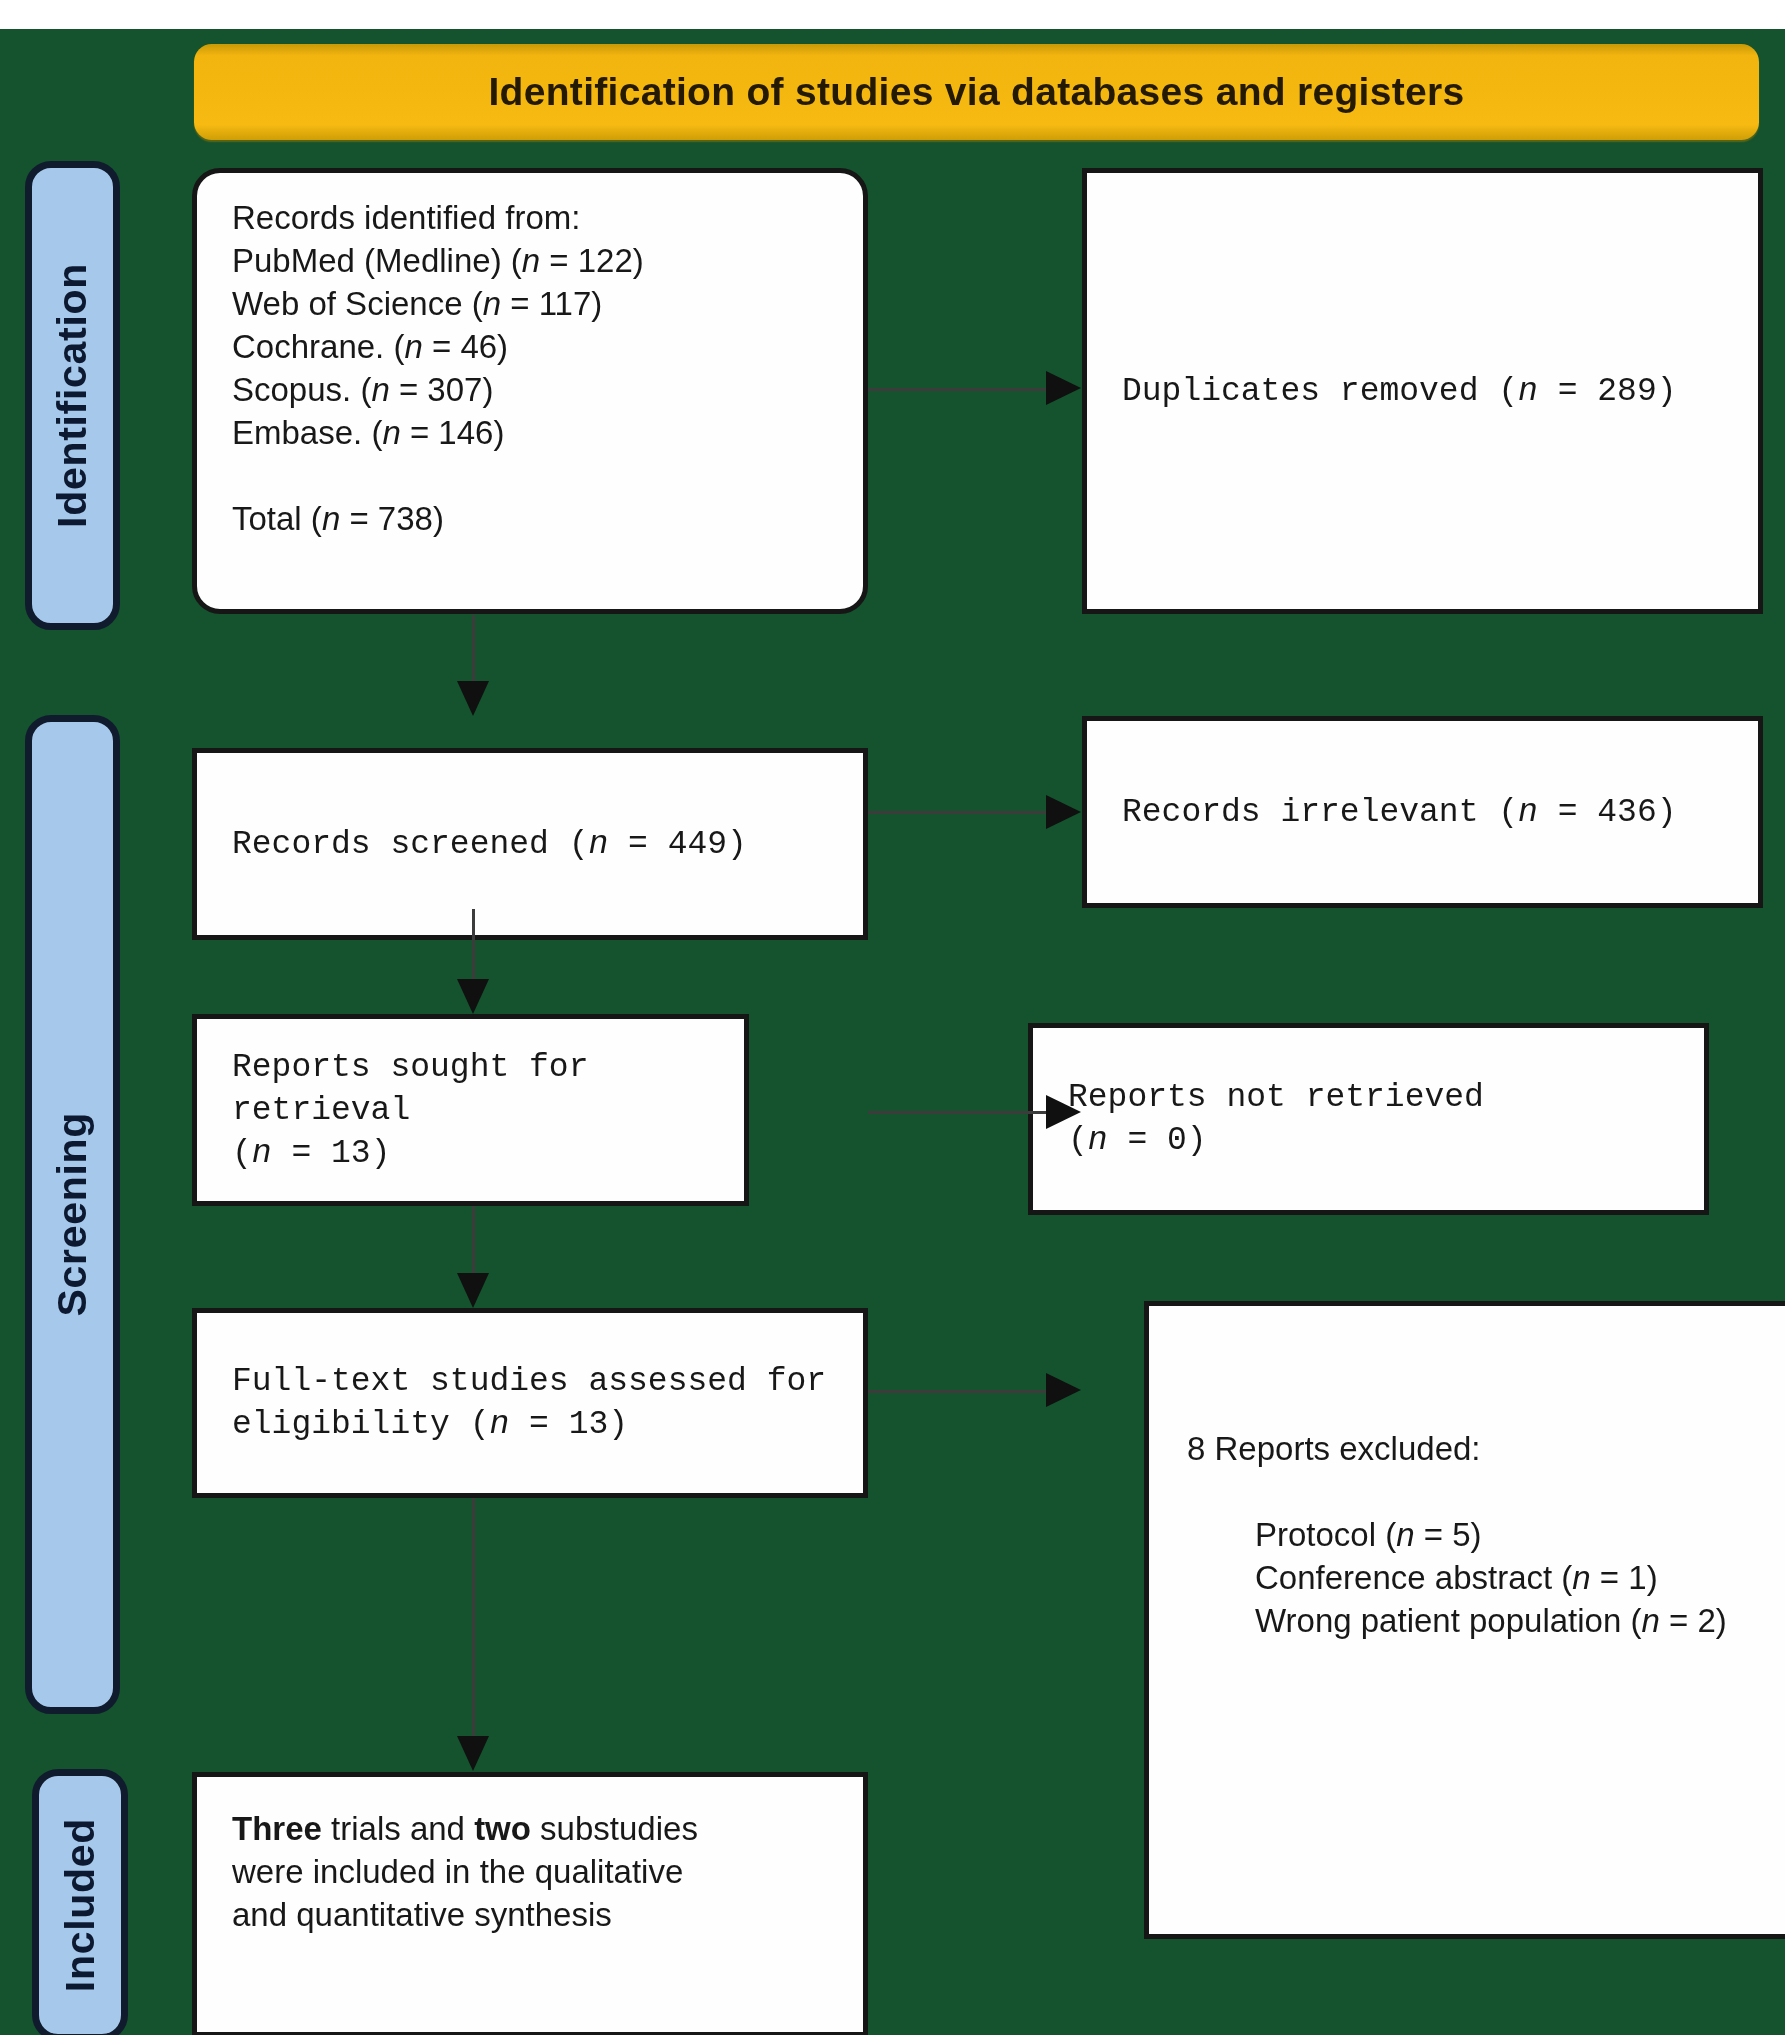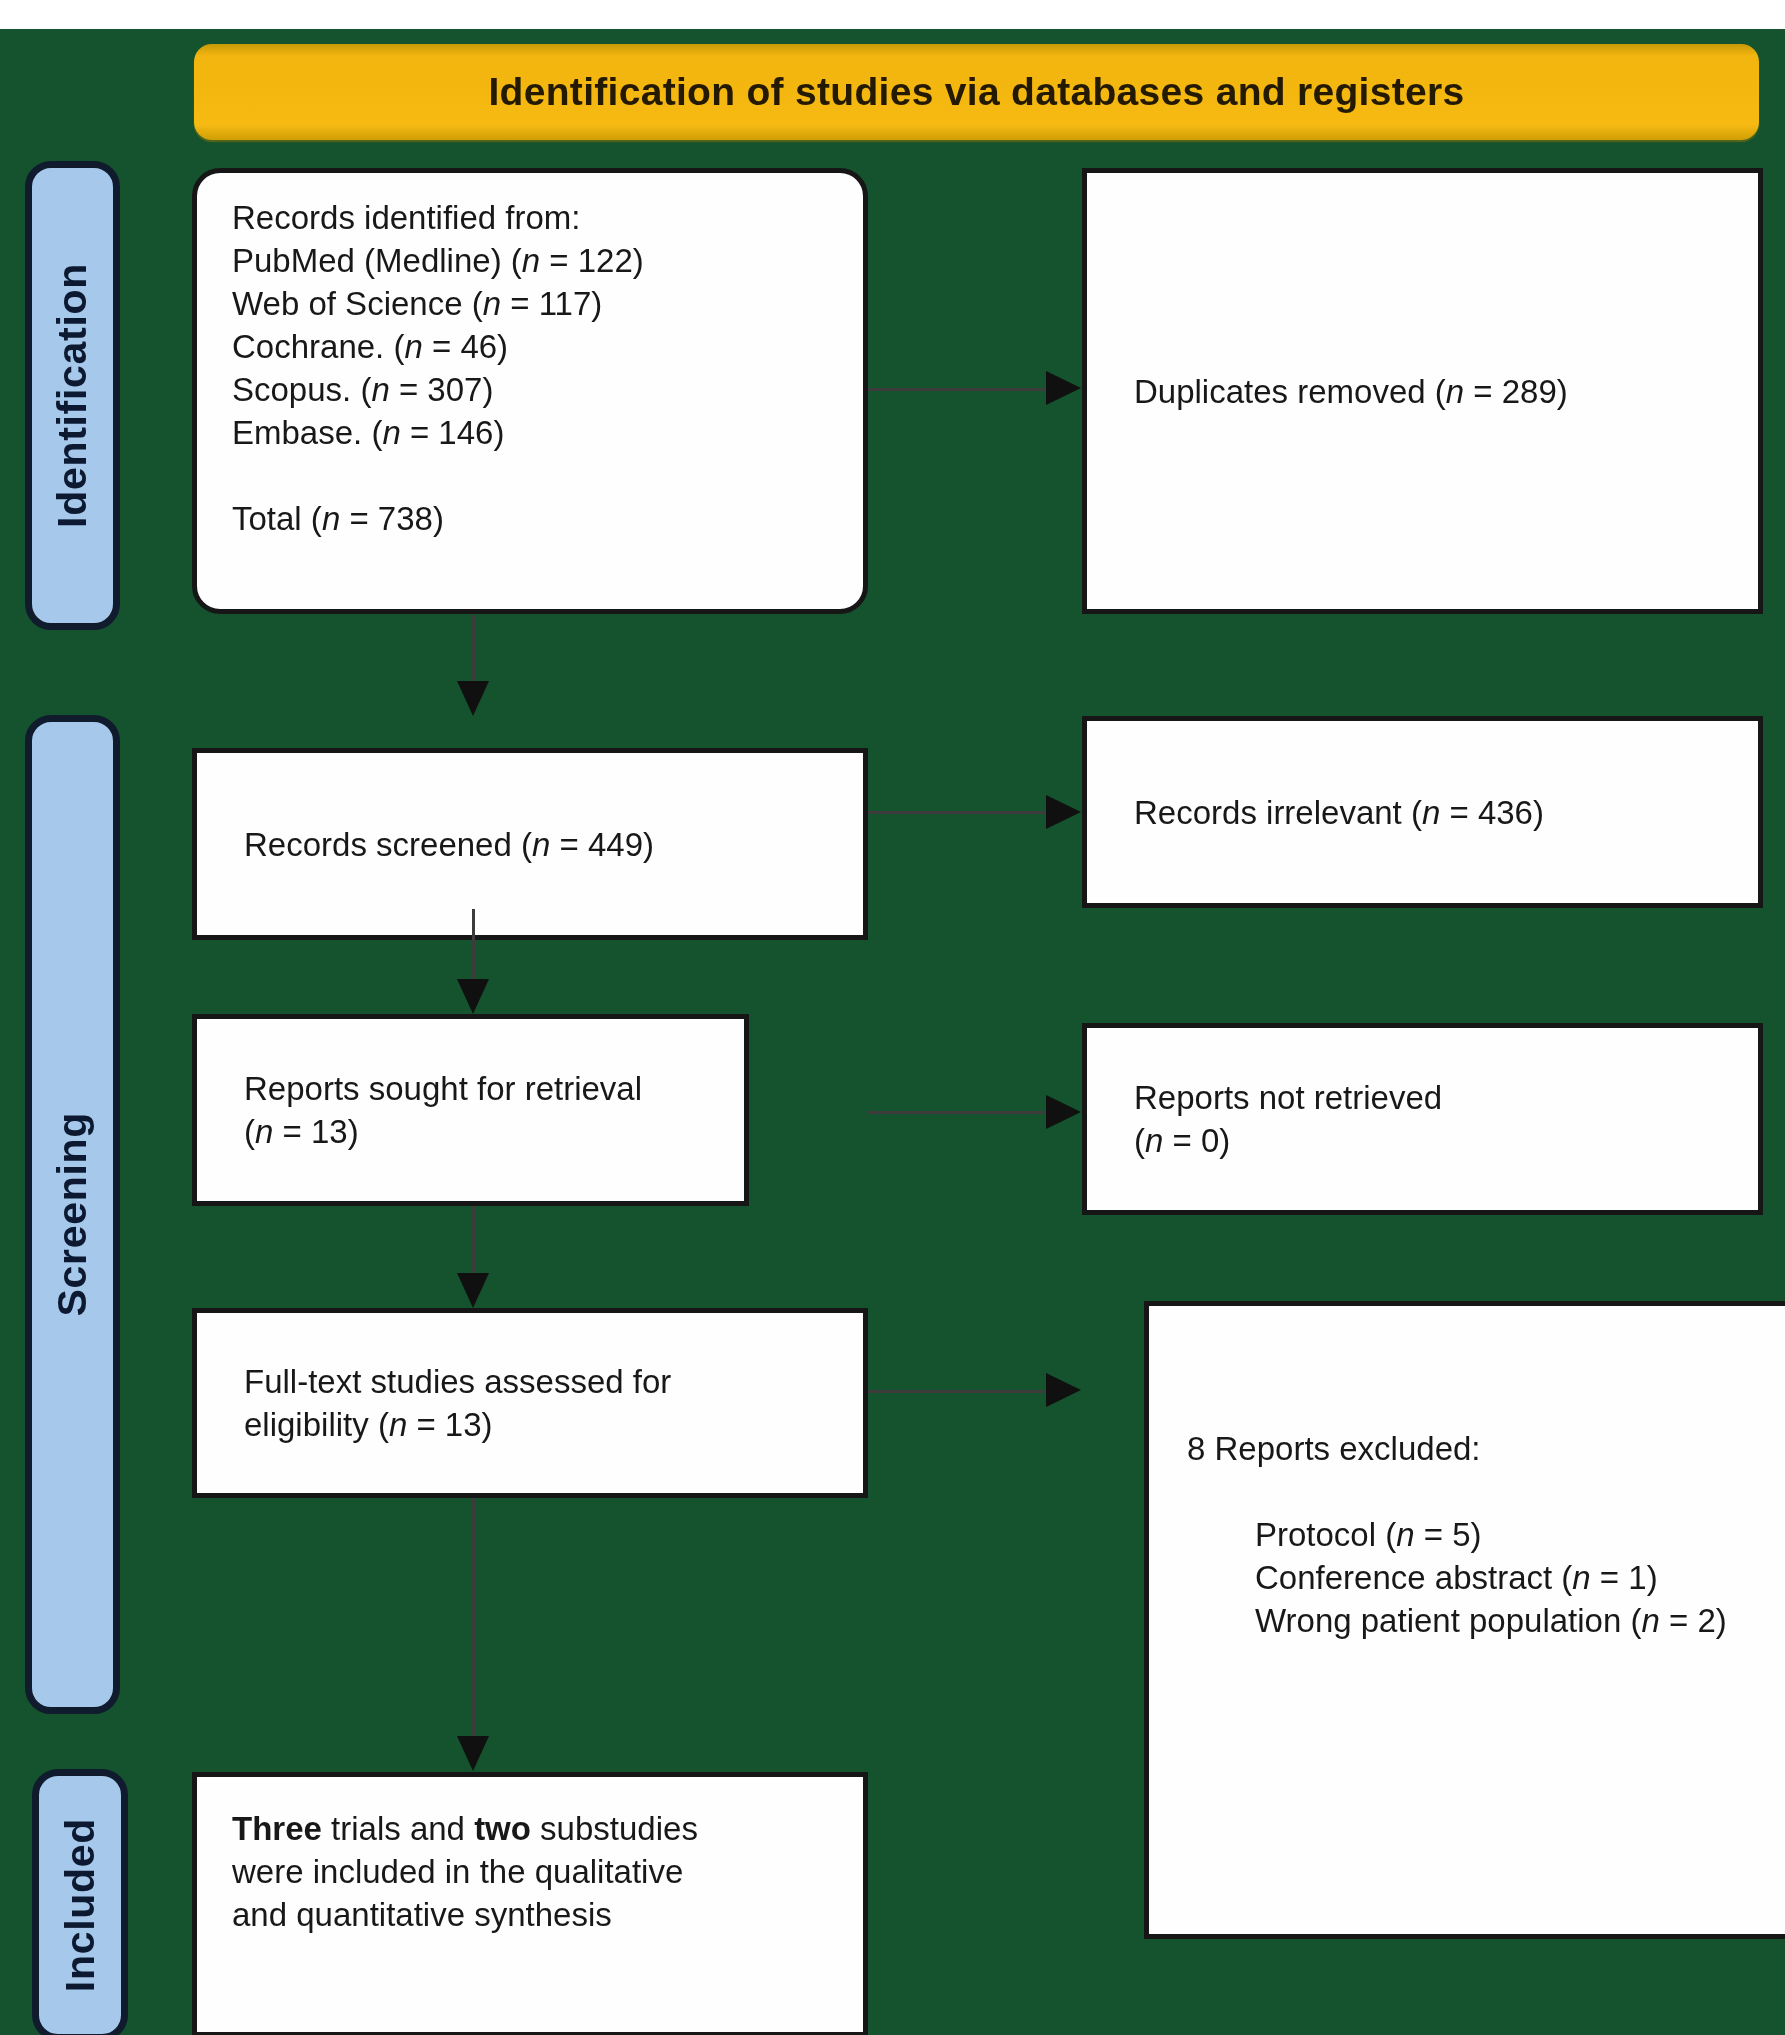--- a/index.html
+++ b/index.html
@@ -51,21 +51,21 @@
   .box {
     position: absolute;
     background: #fefefe;
     border: 5.4px solid #161616;
     box-sizing: border-box;
     font-size: 33px;
     line-height: 43px;
     color: #181818;
   }
   .box.vcenter { display: flex; align-items: center; }
-  .box .pad { padding: 0 47px; }
+  .box .pad { padding: 0 35px; font-family: Liberation Mono, monospace; }
   .toppad1 { padding: 23px 34px 0 35px; }
   .toppad2 { padding: 121px 35px 0 38px; }
   .toppad3 { padding: 30px 31px 0 35px; }
   .excl-items { margin-top: 43px; padding-left: 68px; }
   .vline { position: absolute; width: 3.4px; background: #3c3c3c; }
   .vhead { position: absolute; width: 0; height: 0;
            border-left: 16.3px solid transparent; border-right: 16.3px solid transparent;
            border-top: 35px solid #101010; }
   .hline { position: absolute; height: 3.4px; background: #3c3c3c; }
   .hhead { position: absolute; width: 0; height: 0;
@@ -103,21 +103,21 @@
   <div class="box vcenter" style="left:192px; top:719px; width:676px; height:192px;">
     <div class="pad">Records screened (<i>n</i> = 449)</div>
   </div>
   <div class="box vcenter" style="left:1082px; top:687px; width:681px; height:192px;">
     <div class="pad">Records irrelevant (<i>n</i> = 436)</div>
   </div>
 
   <div class="box vcenter" style="left:192px; top:985px; width:557px; height:192px;">
     <div class="pad">Reports sought for retrieval<br>(<i>n</i> = 13)</div>
   </div>
-  <div class="box vcenter" style="left:1082px; top:994px; width:681px; height:192px;">
+  <div class="box vcenter" style="left:1028px; top:994px; width:681px; height:192px;">
     <div class="pad">Reports not retrieved<br>(<i>n</i> = 0)</div>
   </div>
 
   <div class="box vcenter" style="left:192px; top:1279px; width:676px; height:190px;">
     <div class="pad">Full-text studies assessed for<br>eligibility (<i>n</i> = 13)</div>
   </div>
   <div class="box" style="left:1144px; top:1272px; width:681px; height:638px;">
     <div class="toppad2">
       <div>8 Reports excluded:</div>
       <div class="excl-items">Protocol (<i>n</i> = 5)<br>Conference abstract (<i>n</i> = 1)<br>Wrong patient population (<i>n</i> = 2)</div>

